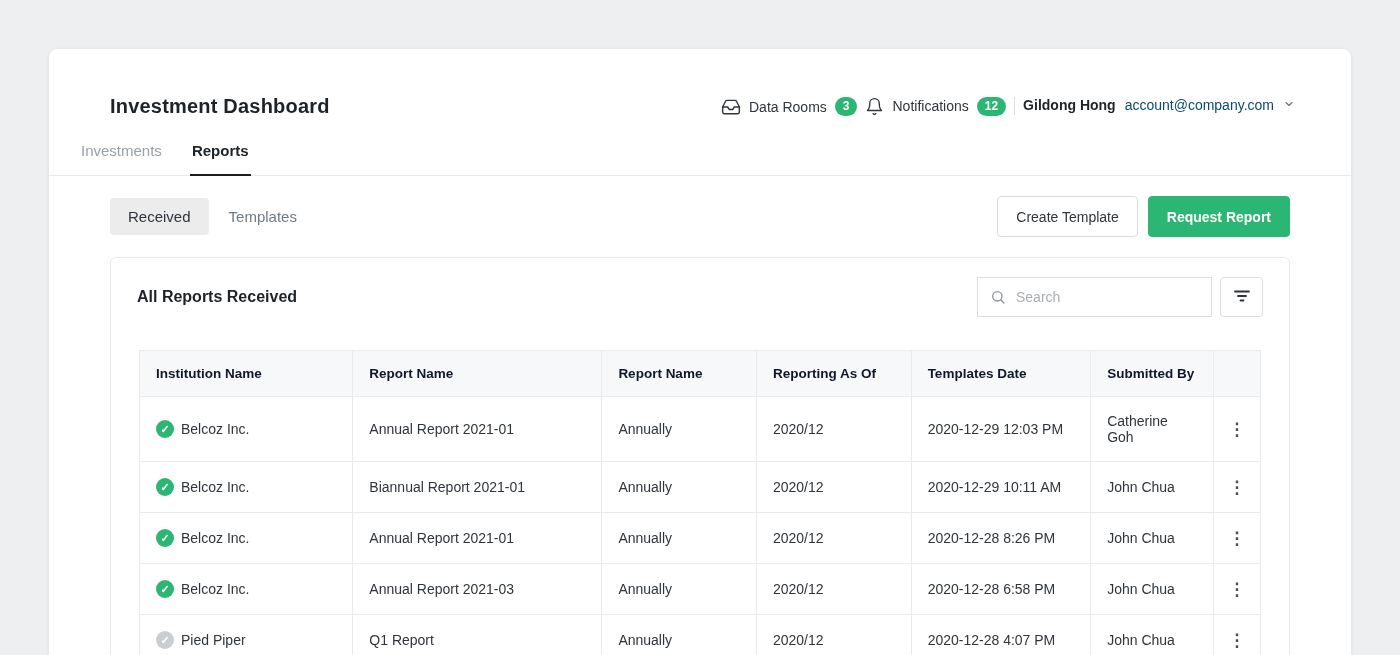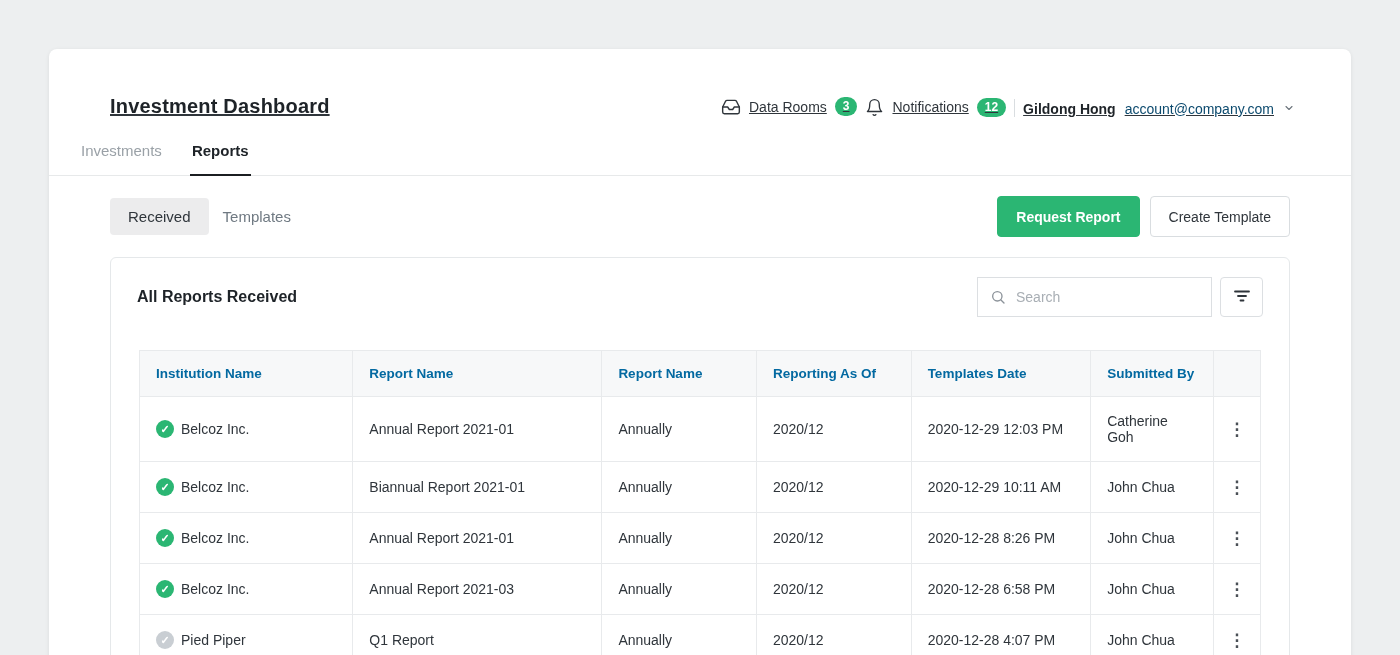--- a/index.html
+++ b/index.html
@@ -13,44 +13,43 @@
   .card {
     position: absolute; left: 49px; top: 49px;
     width: 1302px; height: 880px;
     background: #ffffff; border-radius: 8px;
     box-shadow: 0 1px 4px rgba(0,0,0,0.08);
   }
   
   .card-header {
     display: flex; justify-content: space-between; align-items: center;
     padding: 46px 56px 0 61px;
-    text-decoration: underline;
   }
   .page-title { font-size: 20px; font-weight: 700; color: #1e2328; letter-spacing: .2px; }
-  .header-right { display: flex; align-items: flex-end; gap: 8px; font-size: 14px; }
+  .header-right { display: flex; align-items: flex-start; gap: 8px; font-size: 14px; }
   .hdr-item { display: flex; align-items: center; gap: 8px; cursor: pointer; color: #2f353b; }
   .hdr-item svg { display: block; }
   .badge {
     background: #2BB673; color: #fff; font-size: 12px; font-weight: 700;
     border-radius: 10px; padding: 2px 8px; line-height: 15px; min-width: 14px; text-align: center;
   }
   .v-divider { width: 1px; height: 18px; background: #d9dde0; }
   .user-menu { display: flex; align-items: center; gap: 9px; cursor: pointer; }
   .user-name { font-weight: 700; color: #1e2328; }
   .user-email { color: #0c4a6e; }
   
   .tabs {
     display: flex; gap: 26px; padding: 0 30px; margin-top: 24px;
     border-bottom: 1px solid #e7e9ea; font-size: 15px;
   }
   .tab { padding: 0 2px 15px; cursor: pointer; color: #9aa1a7; margin-bottom: -1px; }
   .tab.active { color: #1e2328; font-weight: 700; border-bottom: 2px solid #1b1e21; }
   
   .subbar { display: flex; justify-content: space-between; align-items: center; padding: 20px 61px 0; }
-  .subtabs { display: flex; align-items: flex-end; font-size: 15px; }
+  .subtabs { display: flex; align-items: flex-end; gap: 6px; font-size: 15px; }
   .subtab { padding: 10px 14px; color: #6f7982; cursor: pointer; border-radius: 4px; }
   .subtab.active { background: #ececed; color: #2f353b; padding: 10px 18px; }
   .actions { display: flex; gap: 10px; }
   .btn {
     height: 41px; border-radius: 4px; font-size: 14px; cursor: pointer;
     display: inline-flex; align-items: center; padding: 0 18px;
     font-family: "Liberation Sans", sans-serif;
   }
   .btn-secondary { background: #fff; border: 1px solid #d9dde0; color: #2f353b; }
   .btn-primary { background: #2BB673; border: 1px solid #2BB673; color: #fff; font-weight: 600; }
@@ -69,21 +68,21 @@
   .search-input::placeholder { color: #a8aeb4; }
   .filter-btn {
     width: 43px; height: 40px; border: 1px solid #dcdfe2; border-radius: 4px; background: #fff;
     display: flex; align-items: center; justify-content: center; cursor: pointer;
   }
   
   .table-wrap { padding: 14px 28px 28px; }
   table { width: 100%; border-collapse: collapse; }
   th, td { border: 1px solid #e8eaec; text-align: left; }
   th {
-    background: #f7f8f9; font-size: 13.5px; font-weight: 600; color: #0369a1;
+    background: #f7f8f9; font-size: 13.5px; font-weight: 600; color: #0f172a;
     padding: 15px 16px;
   }
   td { font-size: 14px; color: #2f353b; padding: 16px; }
   .inst-cell { display: flex; align-items: center; gap: 7px; }
   .check-icon {
     width: 18px; height: 18px; border-radius: 50%; flex: 0 0 18px;
     display: inline-flex; align-items: center; justify-content: center;
   }
   .check-icon::after { content: "\2713"; color: #fff; font-size: 11px; font-weight: 700; line-height: 1; }
   .check-green { background: #2BB673; }
@@ -140,22 +139,22 @@
     <div class="tab">Investments</div>
     <div class="tab active">Reports</div>
   </div>
 
   <div class="subbar">
     <div class="subtabs">
       <div class="subtab active">Received</div>
       <div class="subtab">Templates</div>
     </div>
     <div class="actions">
+      <button class="btn btn-secondary">Create Template</button>
       <button class="btn btn-primary">Request Report</button>
-      <button class="btn btn-secondary">Create Template</button>
     </div>
   </div>
 
   <div class="panel">
     <div class="panel-header">
       <div class="panel-title">All Reports Received</div>
       <div class="panel-tools">
         <div class="search-box">
           <span>
             <svg width="16" height="16" viewBox="0 0 24 24" fill="none" stroke="#8b9299" stroke-width="2" stroke-linecap="round">

